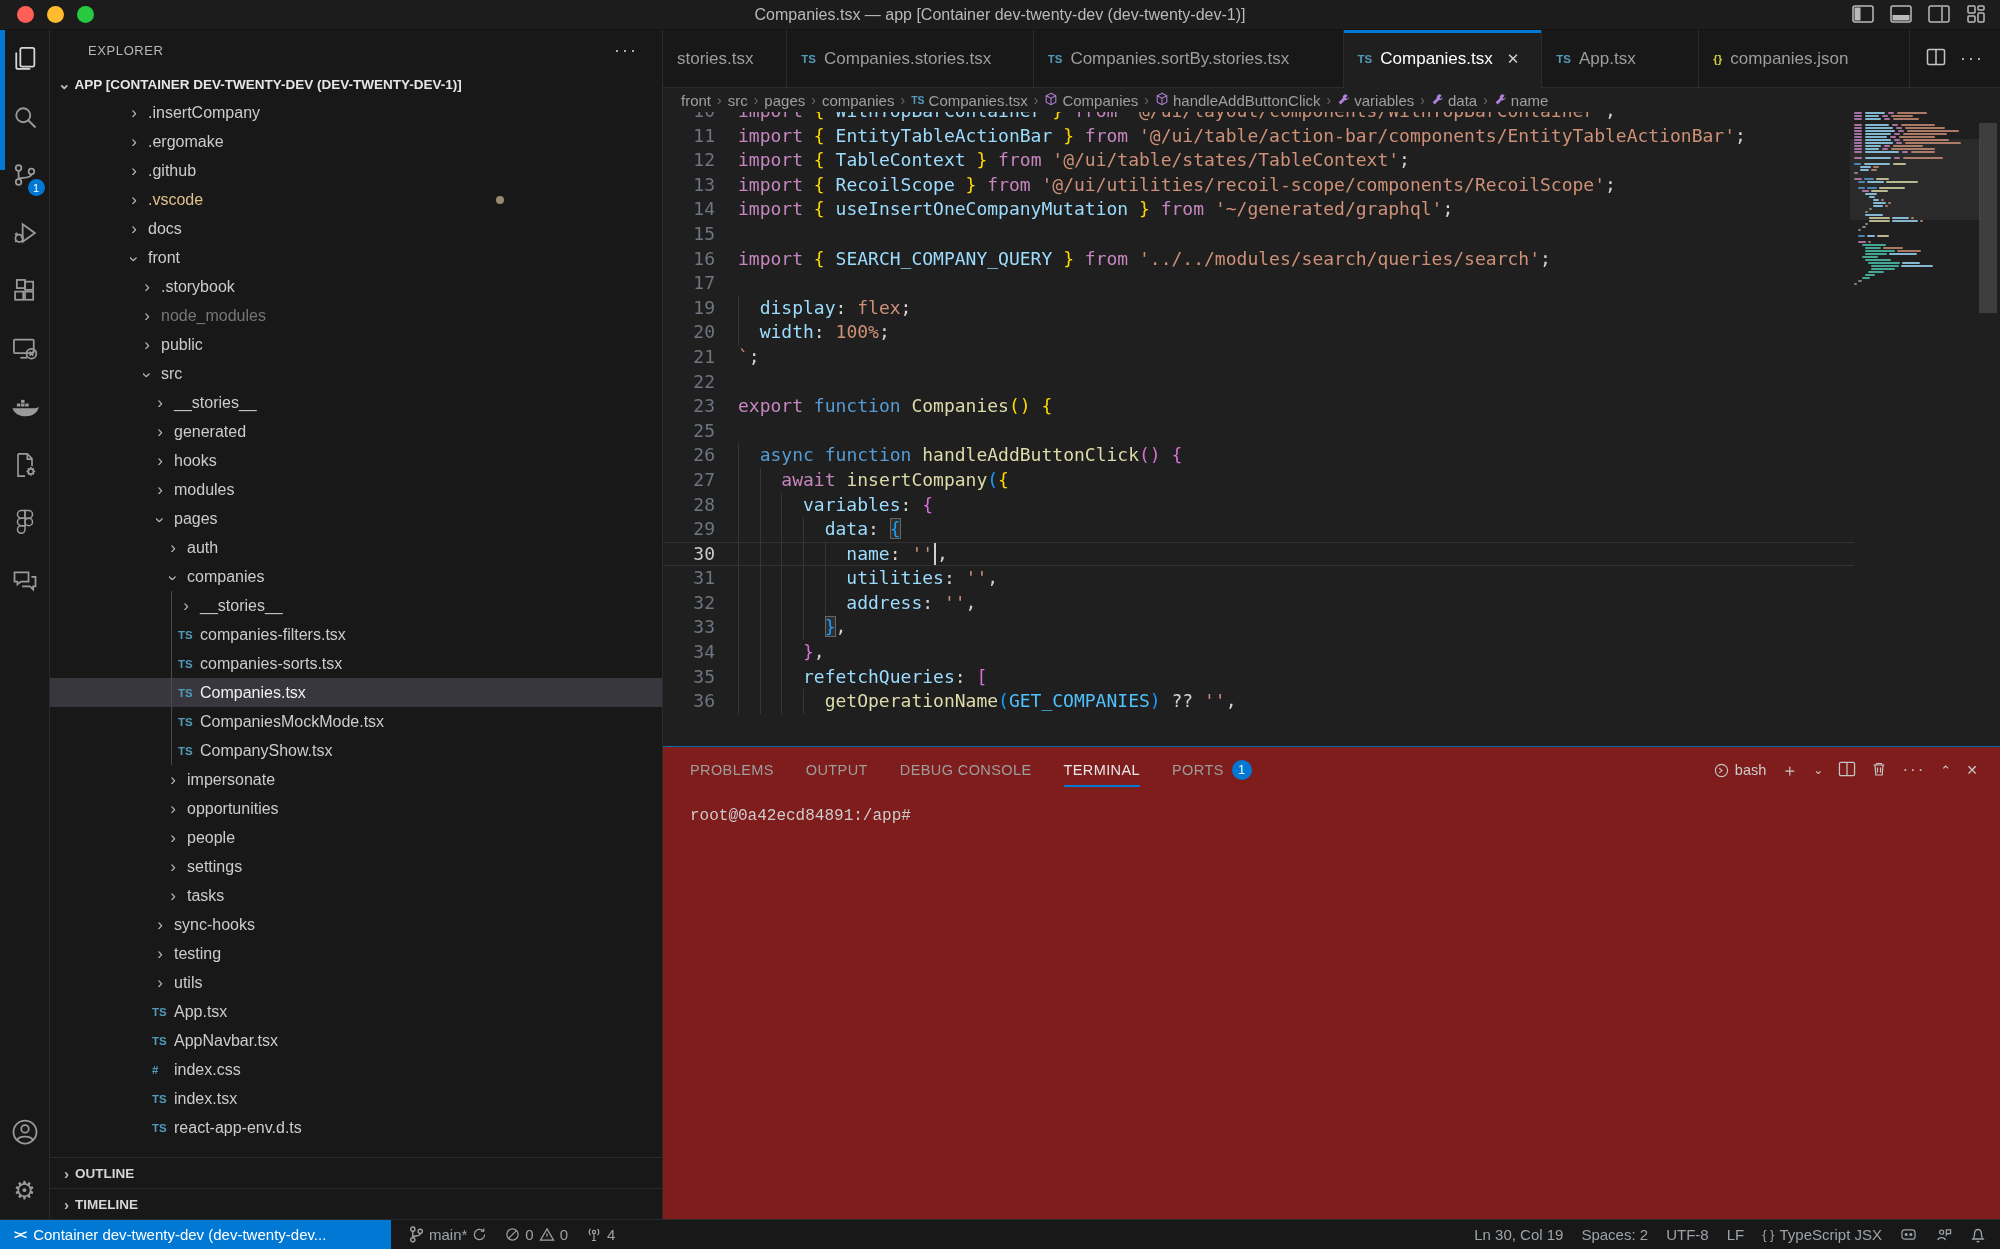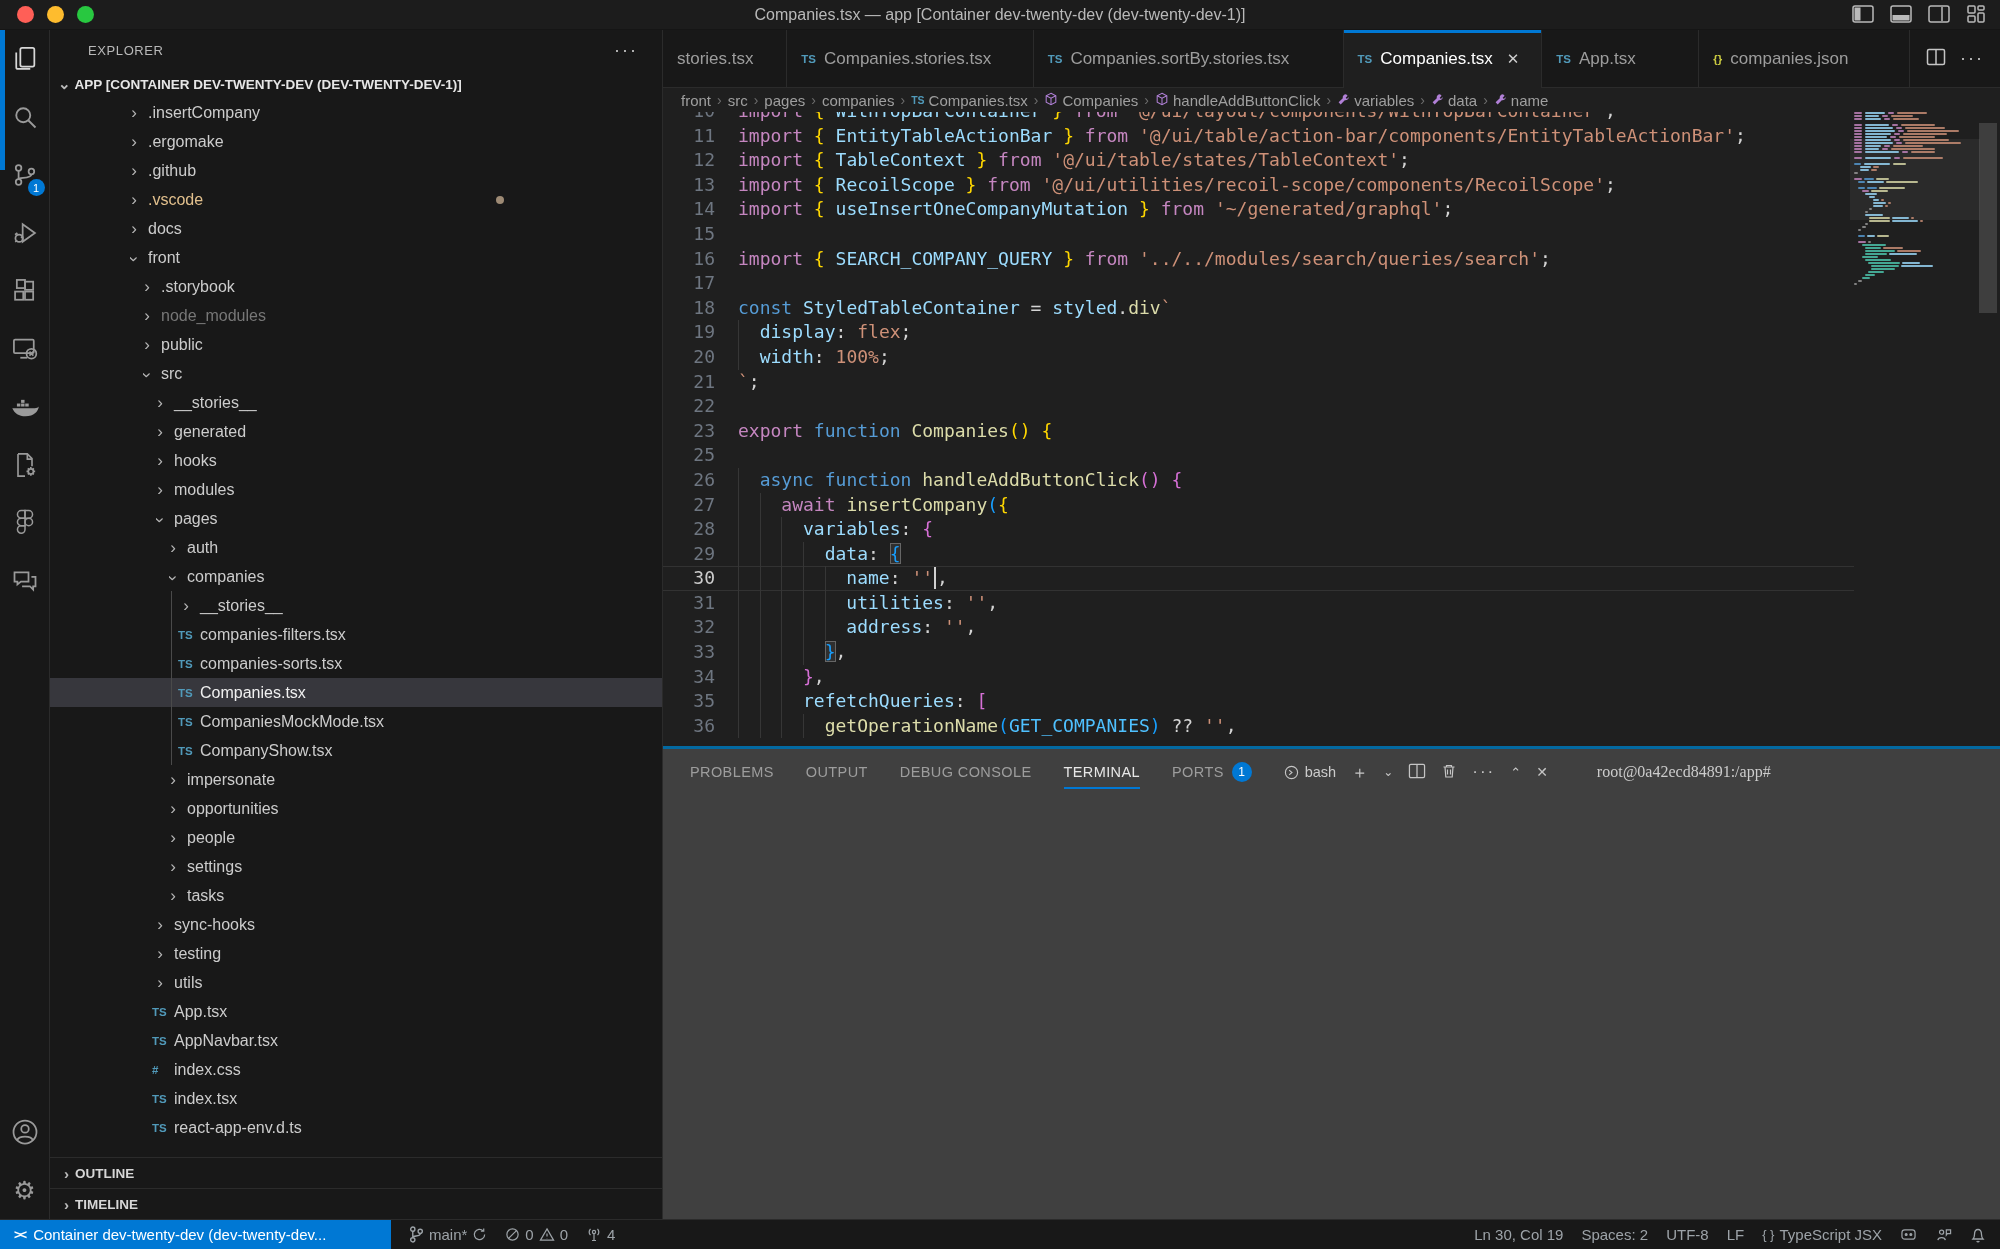--- a/index.html
+++ b/index.html
@@ -91,31 +91,31 @@
   .minimap { position:absolute; top:0; right:24px; width:122px; bottom:0; }
   .mmrow { height:3px; position:relative; }
   .mmseg { display:inline-block; height:2px; vertical-align:top; opacity:.8; border-radius:1px; }
   .mm-p{background:#C586C0}.mm-c{background:#9CDCFE}.mm-o{background:#CE9178}.mm-b{background:#569CD6}
   .mm-y{background:#DCDCAA}.mm-t{background:#4EC9B0}.mm-w{background:#9a9a9a}.mm-g{background:transparent}
   .mm-slider { position:absolute; left:-4px; right:-4px; top:27px; height:81px; background:rgba(220,220,220,.06); }
   .vscrollbar { position:absolute; top:0; right:0; width:24px; bottom:0; }
   .vthumb { position:absolute; left:3px; right:3px; top:11px; height:190px; background:rgba(121,121,121,.35); }
 
   
-  .panel { height:473px; background:#404040; border-top:3px solid #0369a1; display:flex; flex-direction:row; }
+  .panel { height:473px; background:#7f1d1d; border-top:1px solid #0369a1; display:flex; flex-direction:column; }
   .panel-tabs { height:46px; display:flex; align-items:center; padding-left:27px; gap:32px; font-size:14.5px; color:#9d9d9d; }
   .ptab { display:flex; align-items:center; gap:8px; height:100%; cursor:pointer; position:relative; letter-spacing:.4px; }
   .ptab.active { color:#e7e7e7; }
   .ptab.active::after { content:""; position:absolute; left:0; right:0; bottom:6px; height:2px; background:#0078d4; }
   .ptab .pbadge { min-width:20px; height:20px; border-radius:10px; background:#0078d4; color:#fff; font-size:12px;
     display:flex; align-items:center; justify-content:center; }
   .panel-actions { margin-left:auto; display:flex; align-items:center; gap:15px; padding-right:22px; color:#c5c5c5; }
   .panel-actions .txt { font-size:17px; }
   .shell-label { font-size:14.5px; color:#cccccc; display:flex; align-items:center; gap:6px; }
-  .term-body { flex:1; padding:14px 0 0 27px; font-family:Liberation Serif, serif; font-size:16px; color:#cccccc; }
+  .term-body { flex:1; padding:14px 0 0 27px; font-family:Liberation Mono, monospace; font-size:16px; color:#cccccc; }
 
   
   .statusbar { height:30px; background:#181818; border-top:1px solid #2b2b2b; display:flex; align-items:center;
     font-size:15px; color:#9da3a8; }
   .st-remote { height:100%; background:#0078d4; color:#fff; display:flex; align-items:center; gap:8px;
     padding:0 14px; width:391px; cursor:pointer; white-space:nowrap; overflow:hidden; }
   .st-remote .ricon { font-weight:bold; font-size:13px; letter-spacing:-2px; }
   .st-item { display:flex; align-items:center; gap:5px; margin-left:18px; cursor:pointer; white-space:nowrap; }
   .st-right { margin-left:auto; display:flex; align-items:center; gap:8px; padding-right:14px; }
   .st-right .st-item { margin-left:10px; }
@@ -569,24 +569,20 @@
               <span class="ln">15</span>
               <span class="ct"></span>
             </div>
             <div class="cl">
               <span class="ln">16</span>
               <span class="ct"><span class="k">import </span><span class="b1">{ </span><span class="i">SEARCH_COMPANY_QUERY</span><span class="b1"> }</span><span class="k"> from </span><span class="o">'../../modules/search/queries/search'</span><span class="p">;</span></span>
             </div>
             <div class="cl">
               <span class="ln">17</span>
               <span class="ct"></span>
-            </div>
-            <div class="cl">
-              <span class="ln">18</span>
-              <span class="ct"><span class="s">const </span><span class="i">StyledTableContainer</span><span class="p"> = </span><span class="i">styled</span><span class="p">.</span><span class="f">div</span><span class="o">`</span></span>
             </div>
             <div class="cl">
               <span class="ln">19</span>
               <span class="ct"><span class="ig"></span><span class="i">display</span><span class="p">: </span><span class="o">flex</span><span class="p">;</span></span>
             </div>
             <div class="cl">
               <span class="ln">20</span>
               <span class="ct"><span class="ig"></span><span class="i">width</span><span class="p">: </span><span class="o">100%</span><span class="p">;</span></span>
             </div>
             <div class="cl">

